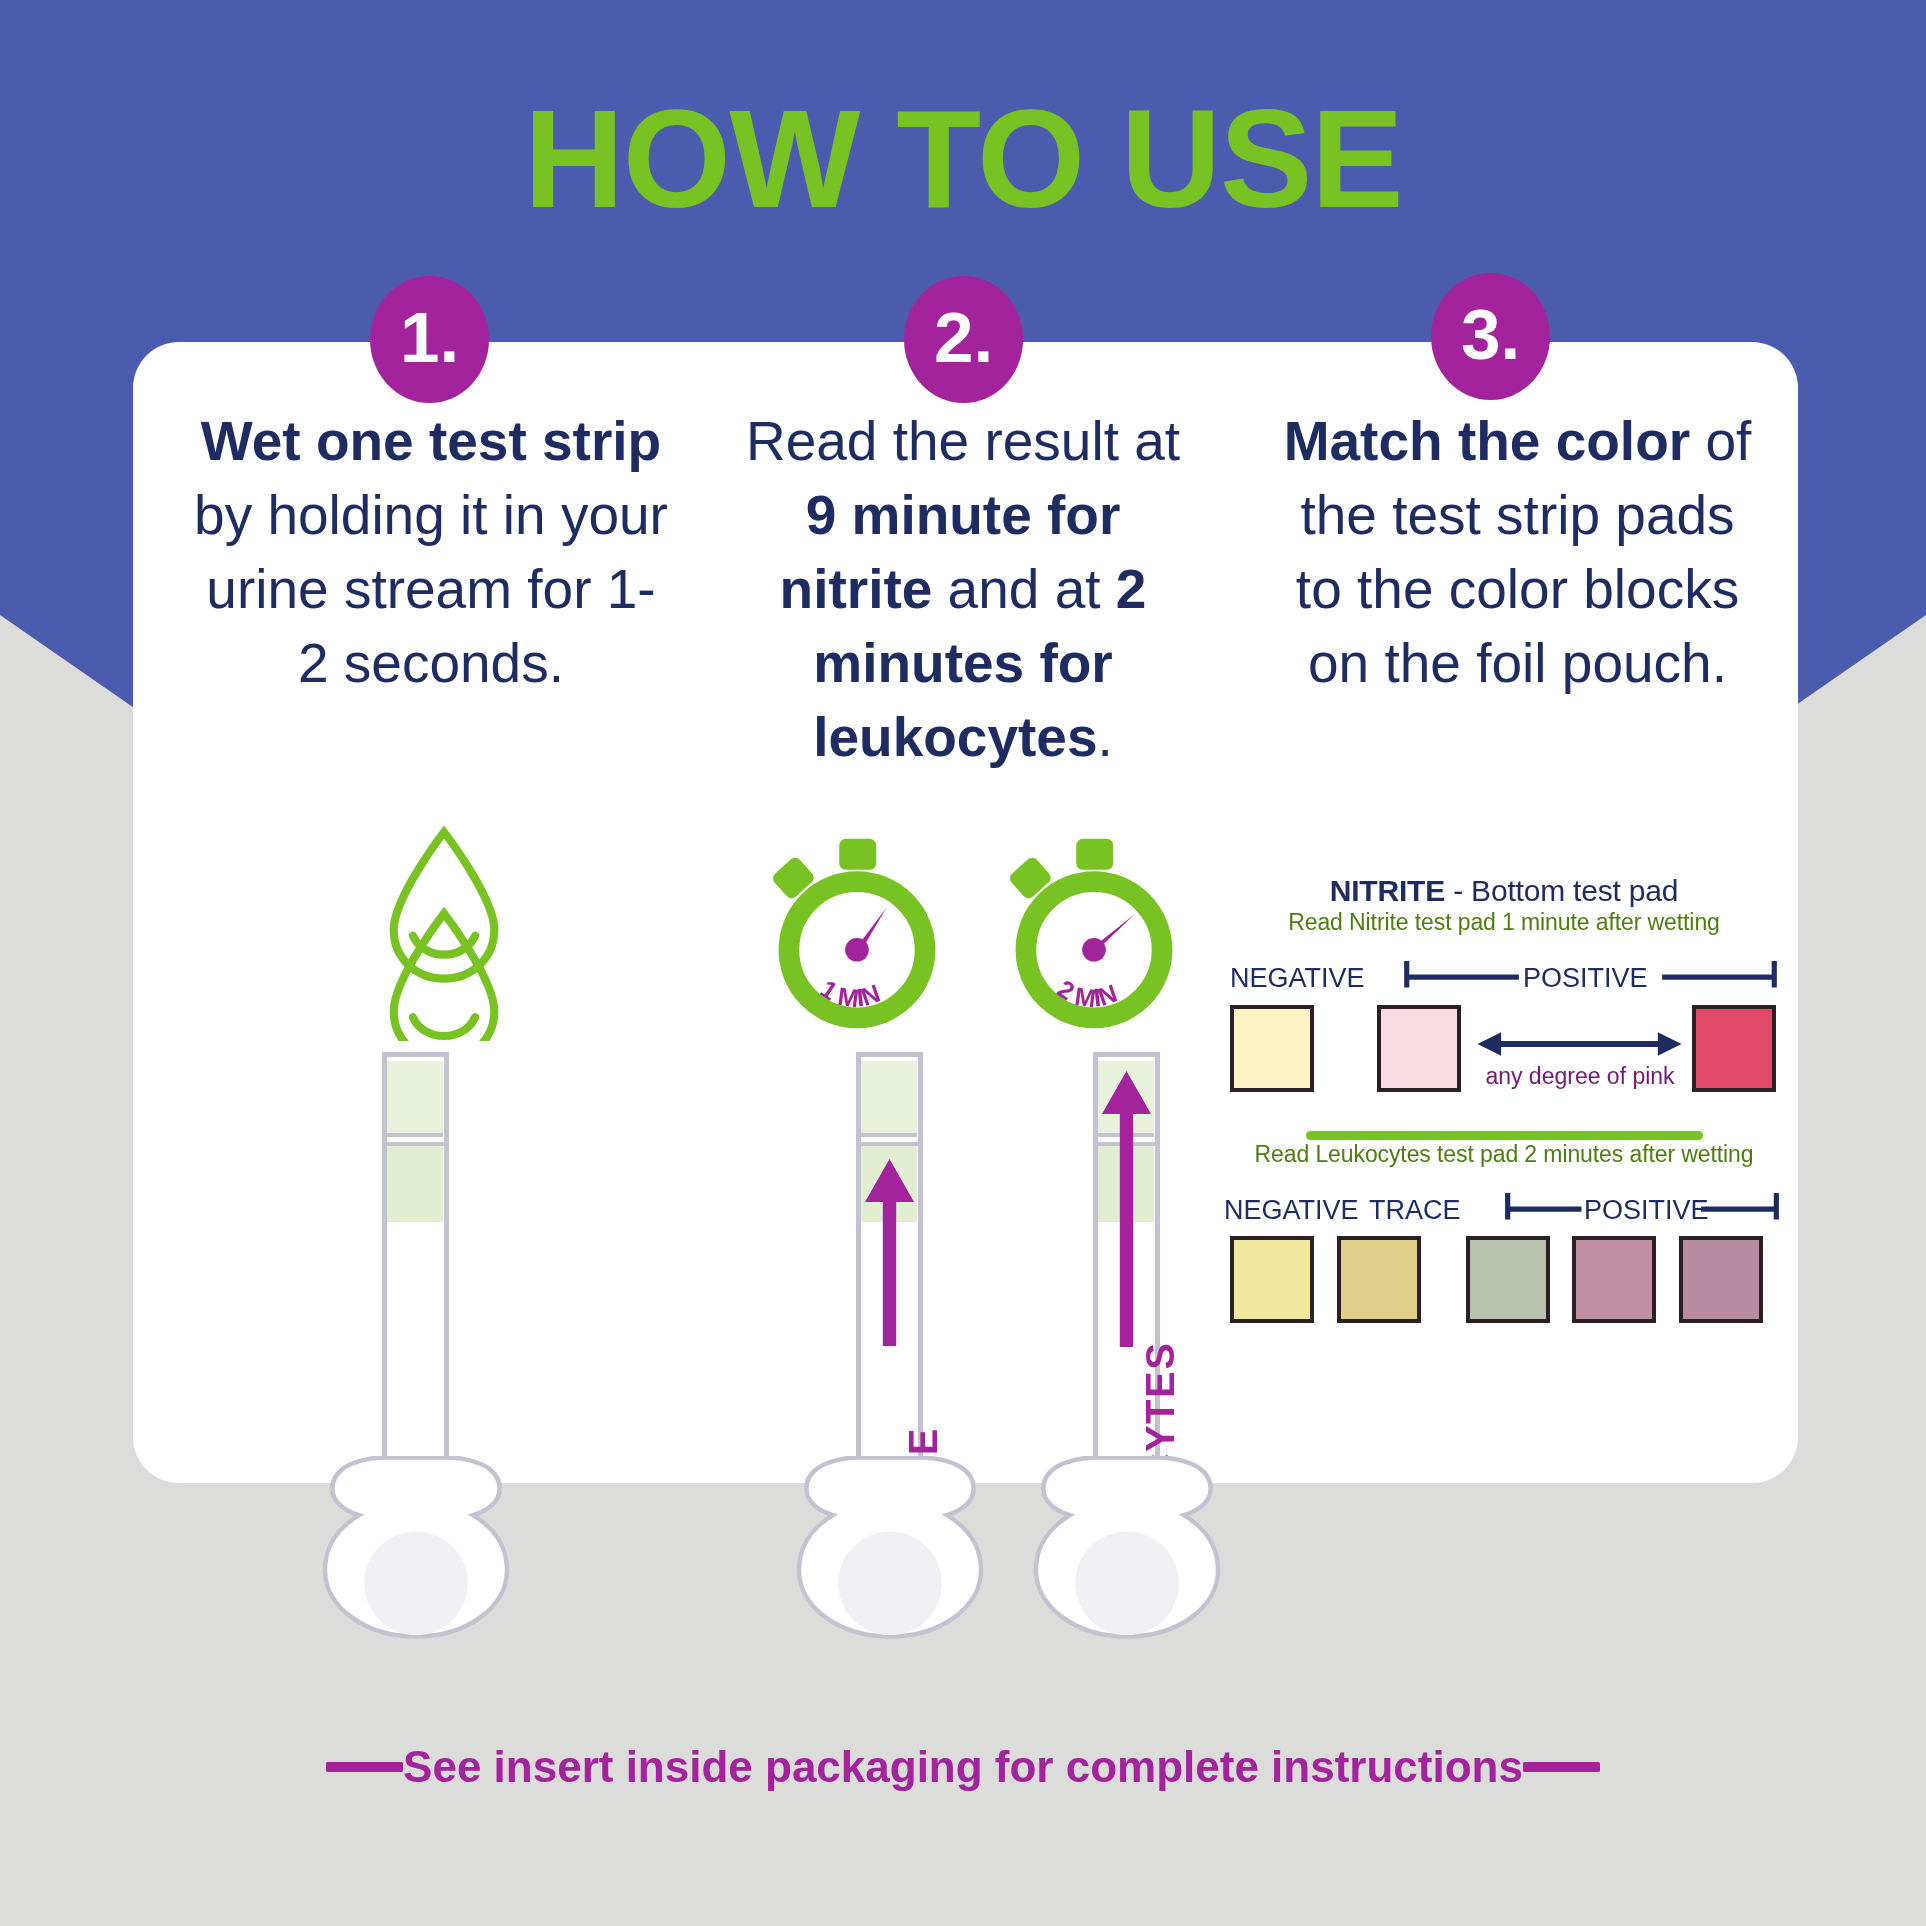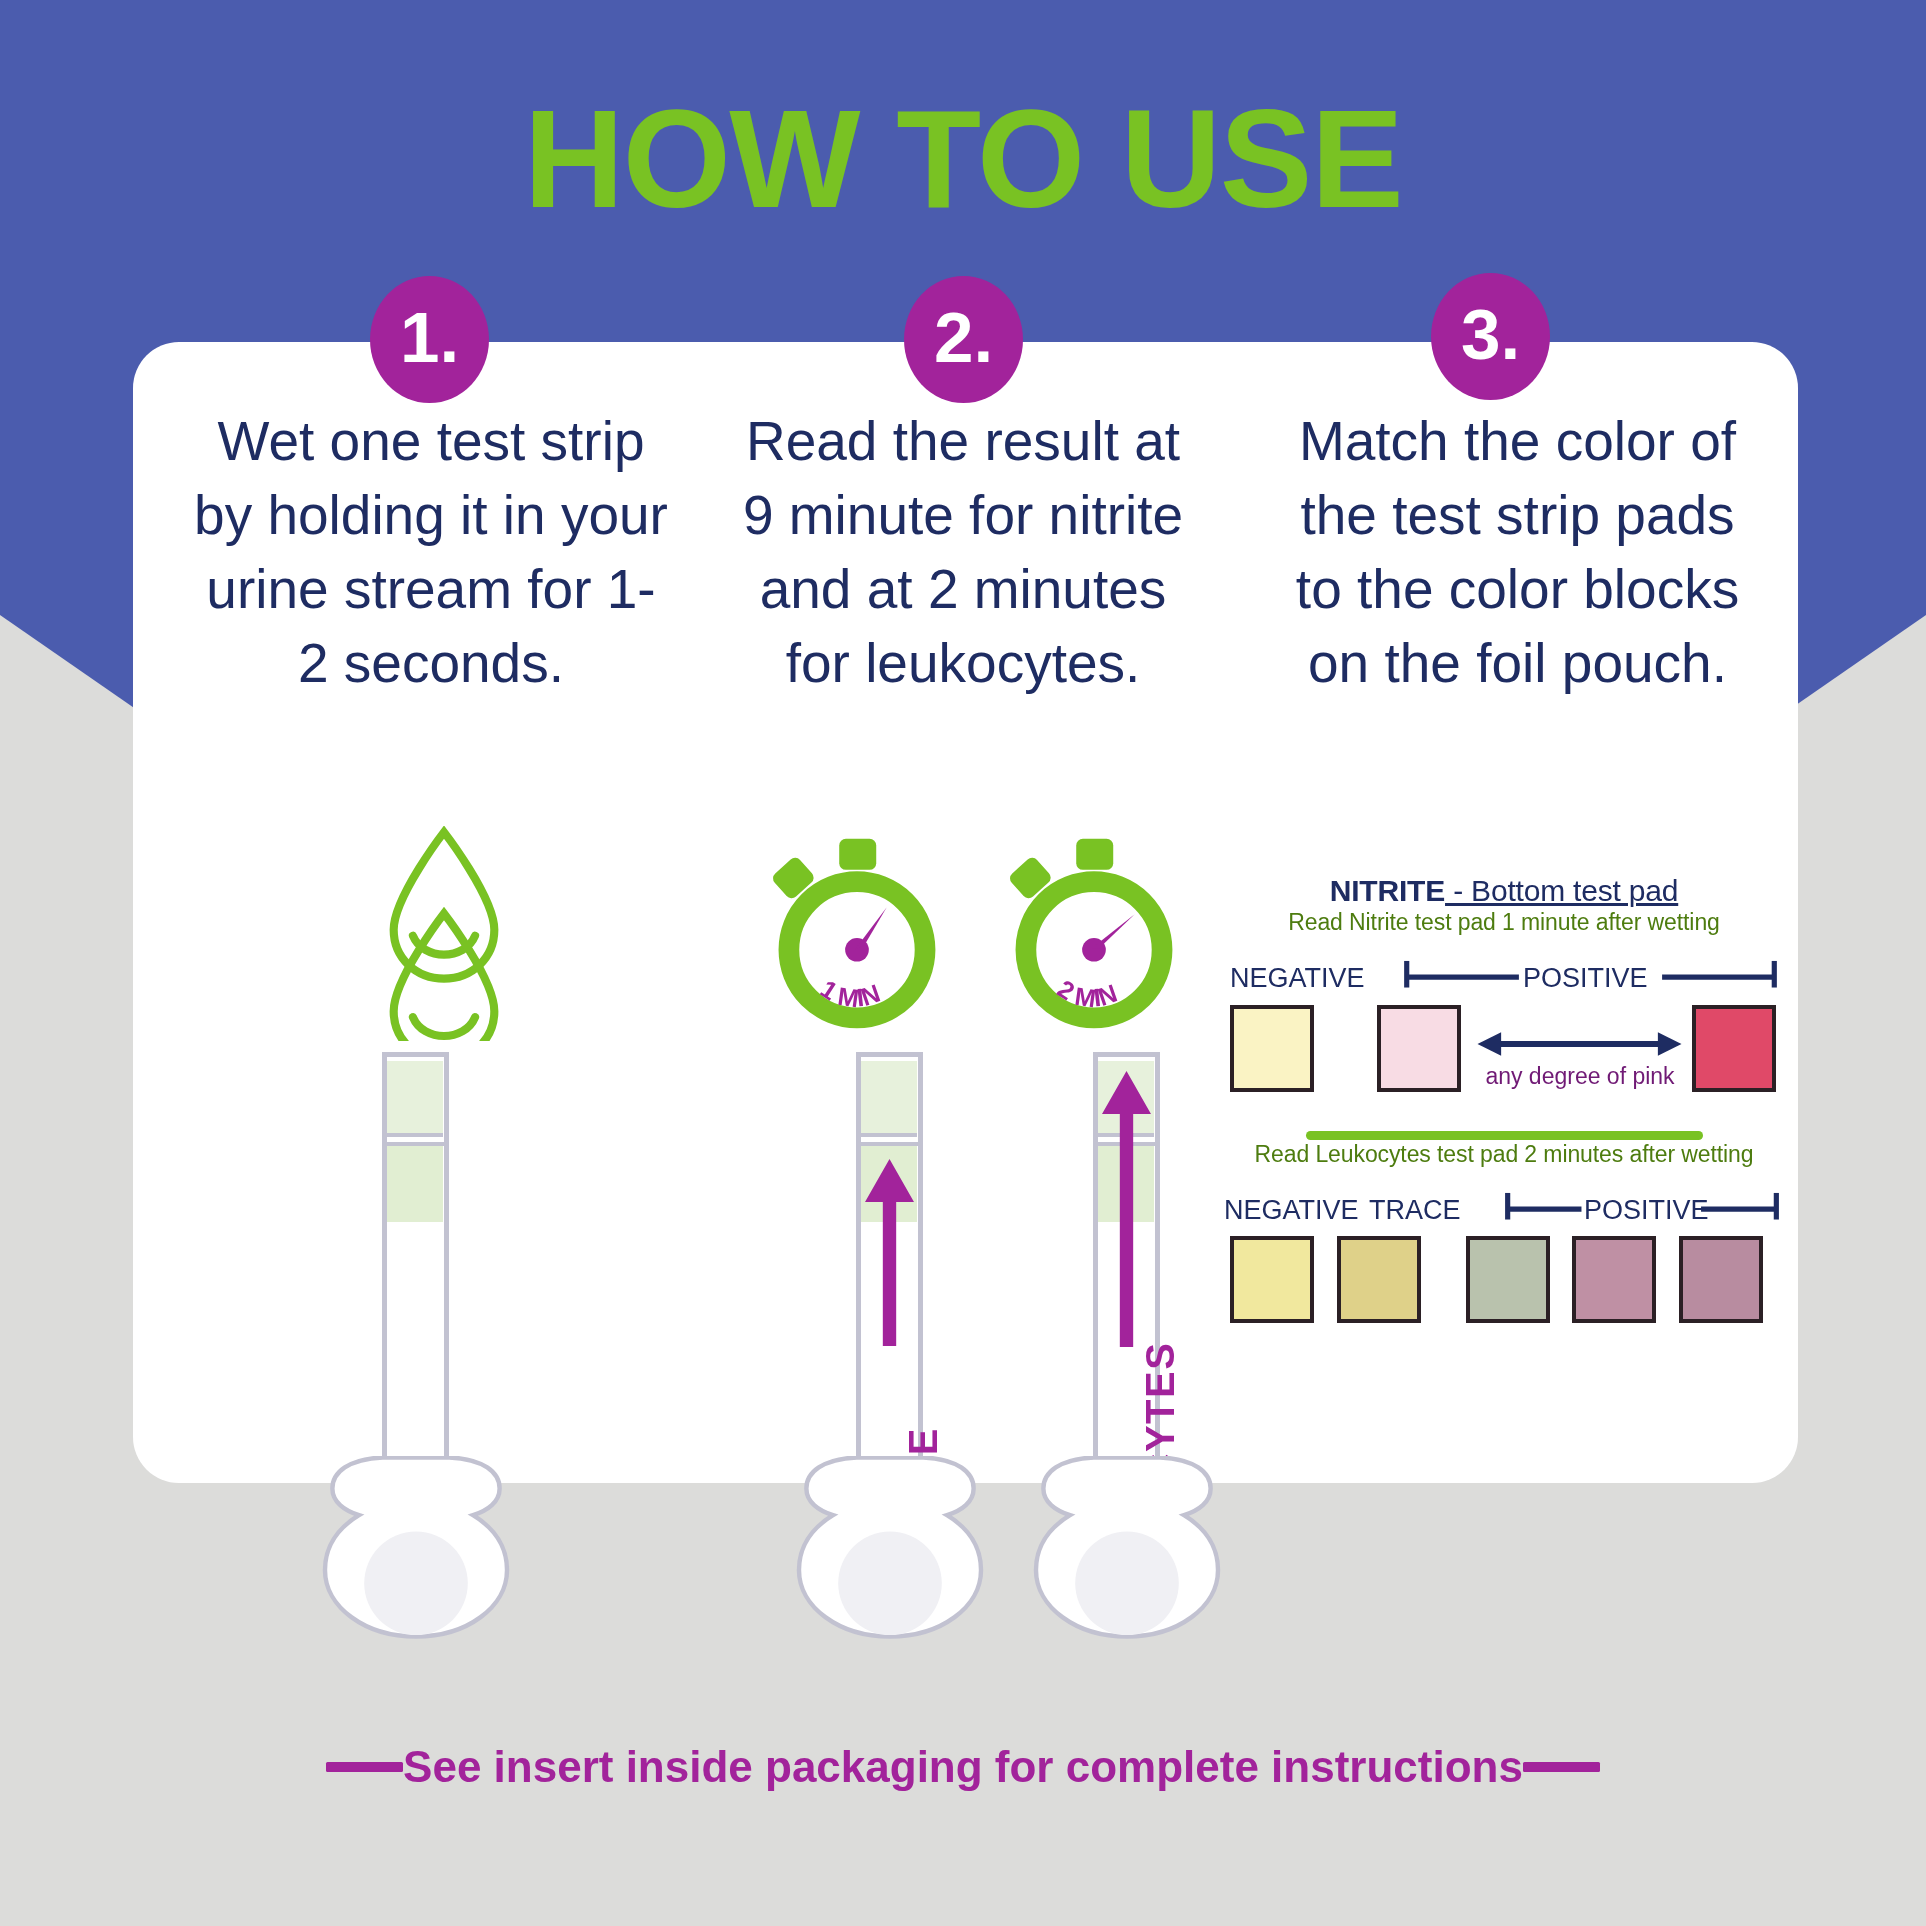--- a/index.html
+++ b/index.html
@@ -42,21 +42,21 @@
   #badge-2{left:904px;top:276px;}
   #badge-3{left:1431px;top:273px;}
   
   .steptext{
     position:absolute;
     text-align:center;
     color:#1E2C62;
     font-size:55px;line-height:74px;
     font-weight:400;
   }
-  .steptext b{font-weight:normal;}
+  .steptext b{font-weight:bold;}
   #text-1{left:194px;top:404px;width:474px;}
   #text-2{left:726px;top:404px;width:474px;}
   #text-3{left:1273px;top:404px;width:489px;}
 
   
   .strip-wrap{position:absolute;width:267px;}
   #strip1{left:282px;top:1052px;}
   #strip2{left:756px;top:1052px;}
   #strip3{left:993px;top:1052px;}
 
@@ -102,21 +102,21 @@
   .watch{position:absolute;}
   #watch1{left:763px;top:837px;}
   #watch2{left:1000px;top:837px;}
 
   
   #panel{position:absolute;left:1230px;top:874px;width:548px;}
   .sec-title{
     color:#1E2C62;font-size:30px;font-weight:bold;letter-spacing:-0.2px;
     text-align:center;
   }
-  .sec-title span.reg{font-weight:400;text-decoration:underline;}
+  .sec-title span.reg{font-weight:400;}
   .sec-sub{
     color:#4d7c0f;font-size:23px;font-weight:normal;text-align:center;margin-top:1px;
     letter-spacing:-0.1px;
   }
   .scale-row{position:relative;height:49px;margin-top:18px;}
   .scale-lab{
     position:absolute;color:#1E2C62;font-size:27px;top:9px;
   }
   .ruler{position:absolute;}
   .swatch-row{position:relative;height:93px;margin-top:1.5px;}

